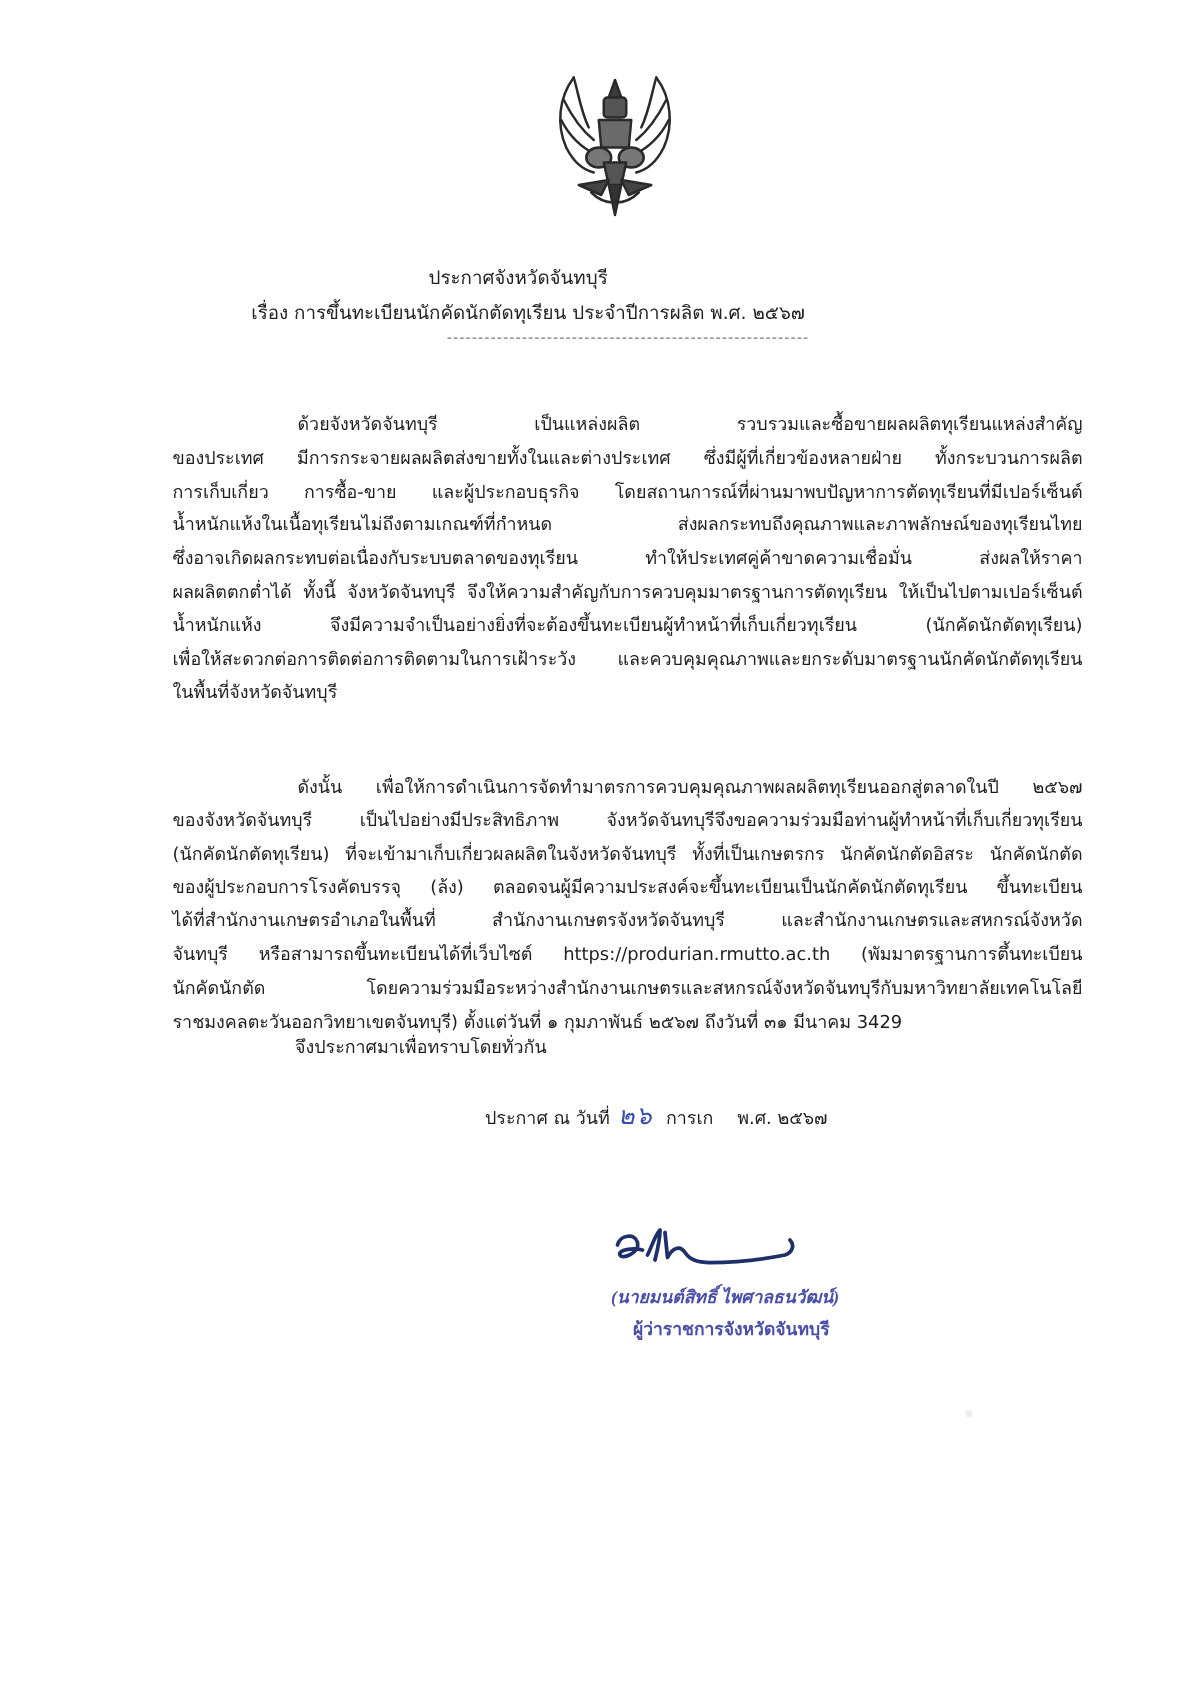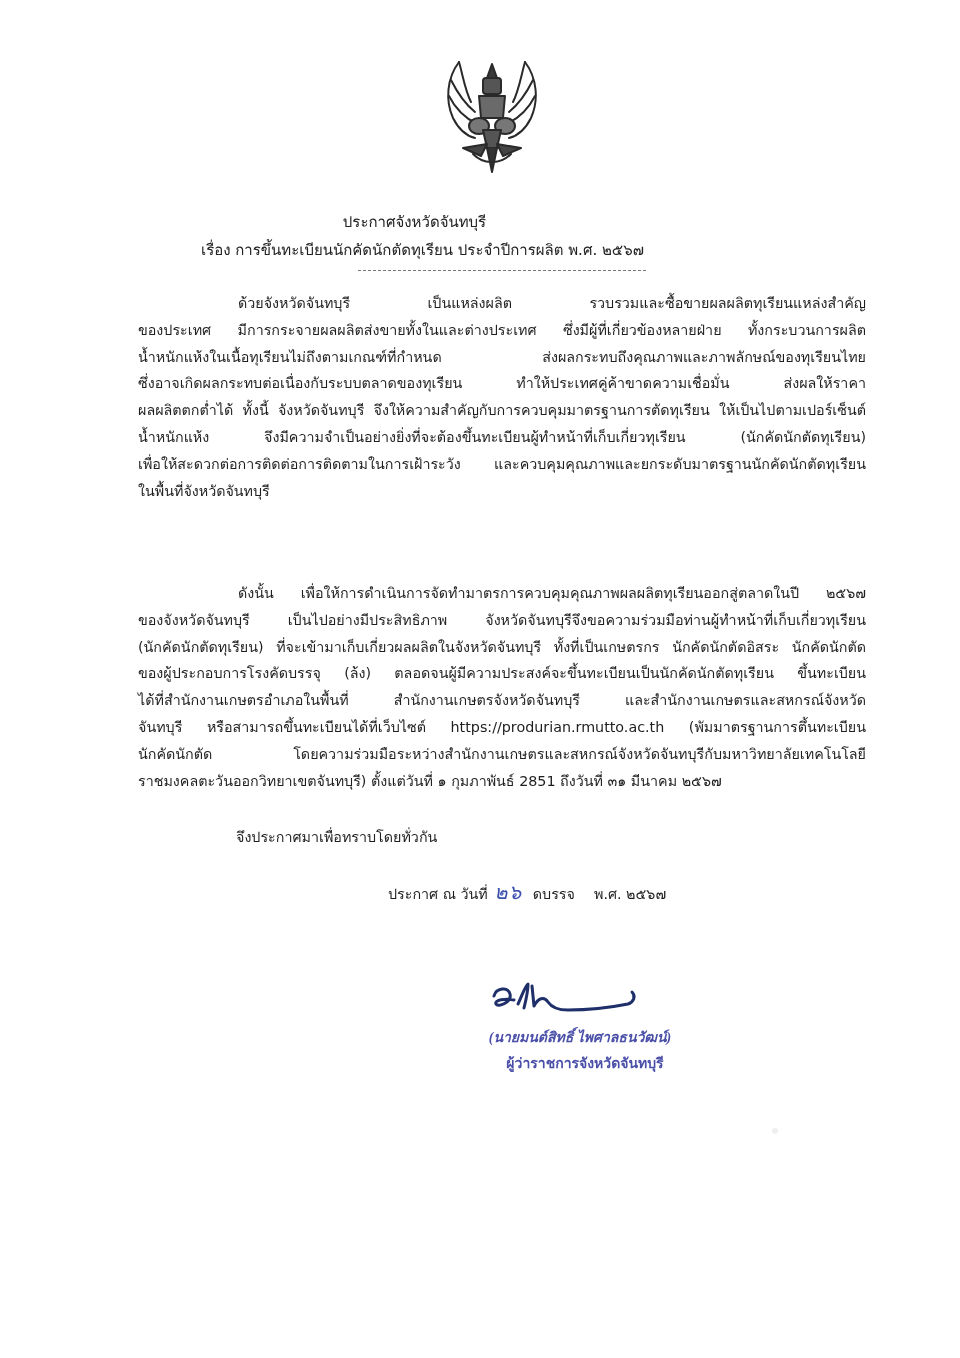--- a/index.html
+++ b/index.html
@@ -47,20 +47,21 @@
     border-top: 1px dashed #777;
   }
   .para {
     position: absolute;
     left: 138px;
     width: 728px;
     font-size: 14.3px;
     line-height: 26.8px;
     text-align: justify;
     color: #1e1e1e;
+    margin-top: 37px;
   }
   .para .line {
     display: block;
     white-space: nowrap;
     text-align: justify;
     text-align-last: justify;
     height: 26.8px;
   }
   .para .line.last { text-align-last: left; }
   .para .line.indent { padding-left: 100px; }
@@ -153,45 +154,46 @@
     </g>
   </svg>
 
   <div class="heading title">ประกาศจังหวัดจันทบุรี</div>
   <div class="heading subject">เรื่อง  การขึ้นทะเบียนนักคัดนักตัดทุเรียน ประจำปีการผลิต พ.ศ. ๒๕๖๗</div>
   <div class="rule" title="----------------------------------------------------------------"></div>
 
   <div class="para p1">
     <span class="line indent">ด้วยจังหวัดจันทบุรี เป็นแหล่งผลิต รวบรวมและซื้อขายผลผลิตทุเรียนแหล่งสำคัญ</span>
     <span class="line">ของประเทศ มีการกระจายผลผลิตส่งขายทั้งในและต่างประเทศ ซึ่งมีผู้ที่เกี่ยวข้องหลายฝ่าย ทั้งกระบวนการผลิต</span>
+    <span class="line">การเก็บเกี่ยว การซื้อ-ขาย และผู้ประกอบธุรกิจ โดยสถานการณ์ที่ผ่านมาพบปัญหาการตัดทุเรียนที่มีเปอร์เซ็นต์</span>
     <span class="line">น้ำหนักแห้งในเนื้อทุเรียนไม่ถึงตามเกณฑ์ที่กำหนด ส่งผลกระทบถึงคุณภาพและภาพลักษณ์ของทุเรียนไทย</span>
     <span class="line">ซึ่งอาจเกิดผลกระทบต่อเนื่องกับระบบตลาดของทุเรียน ทำให้ประเทศคู่ค้าขาดความเชื่อมั่น ส่งผลให้ราคา</span>
     <span class="line">ผลผลิตตกต่ำได้ ทั้งนี้ จังหวัดจันทบุรี จึงให้ความสำคัญกับการควบคุมมาตรฐานการตัดทุเรียน ให้เป็นไปตามเปอร์เซ็นต์</span>
     <span class="line">น้ำหนักแห้ง จึงมีความจำเป็นอย่างยิ่งที่จะต้องขึ้นทะเบียนผู้ทำหน้าที่เก็บเกี่ยวทุเรียน (นักคัดนักตัดทุเรียน)</span>
     <span class="line">เพื่อให้สะดวกต่อการติดต่อการติดตามในการเฝ้าระวัง และควบคุมคุณภาพและยกระดับมาตรฐานนักคัดนักตัดทุเรียน</span>
     <span class="line last">ในพื้นที่จังหวัดจันทบุรี</span>
   </div>
 
   <div class="para p2">
     <span class="line indent">ดังนั้น เพื่อให้การดำเนินการจัดทำมาตรการควบคุมคุณภาพผลผลิตทุเรียนออกสู่ตลาดในปี ๒๕๖๗</span>
     <span class="line">ของจังหวัดจันทบุรี เป็นไปอย่างมีประสิทธิภาพ จังหวัดจันทบุรีจึงขอความร่วมมือท่านผู้ทำหน้าที่เก็บเกี่ยวทุเรียน</span>
     <span class="line">(นักคัดนักตัดทุเรียน) ที่จะเข้ามาเก็บเกี่ยวผลผลิตในจังหวัดจันทบุรี ทั้งที่เป็นเกษตรกร นักคัดนักตัดอิสระ นักคัดนักตัด</span>
     <span class="line">ของผู้ประกอบการโรงคัดบรรจุ (ล้ง) ตลอดจนผู้มีความประสงค์จะขึ้นทะเบียนเป็นนักคัดนักตัดทุเรียน ขึ้นทะเบียน</span>
     <span class="line">ได้ที่สำนักงานเกษตรอำเภอในพื้นที่ สำนักงานเกษตรจังหวัดจันทบุรี และสำนักงานเกษตรและสหกรณ์จังหวัด</span>
     <span class="line">จันทบุรี หรือสามารถขึ้นทะเบียนได้ที่เว็บไซต์ https://produrian.rmutto.ac.th  (พัมมาตรฐานการตึ้นทะเบียน</span>
     <span class="line">นักคัดนักตัด โดยความร่วมมือระหว่างสำนักงานเกษตรและสหกรณ์จังหวัดจันทบุรีกับมหาวิทยาลัยเทคโนโลยี</span>
-    <span class="line last">ราชมงคลตะวันออกวิทยาเขตจันทบุรี)  ตั้งแต่วันที่ ๑ กุมภาพันธ์ 2851 ถึงวันที่ ๓๑ มีนาคม ๒๕๖๗</span>
+    <span class="line last">ราชมงคลตะวันออกวิทยาเขตจันทบุรี)  ตั้งแต่วันที่ ๑ กุมภาพันธ์ ๒๕๖๗ ถึงวันที่ ๓๑ มีนาคม 3429</span>
   </div>
 
   <div class="closing">จึงประกาศมาเพื่อทราบโดยทั่วกัน</div>
 
   <div class="dateline">
     <span>ประกาศ  ณ  วันที่</span>
     <span class="handwritten">๒๖</span>
-    <span>ดบรรจ</span>
+    <span>การเก</span>
     <span class="gap"></span>
     <span>พ.ศ. ๒๕๖๗</span>
   </div>
 
   <svg class="signature" viewBox="0 0 150 44" xmlns="http://www.w3.org/2000/svg">
     <g fill="none" stroke="#1f2f6a" stroke-width="3" stroke-linecap="round" stroke-linejoin="round">
       <path d="M6 18 C8 10 20 8 22 16 C24 24 10 30 8 26 C6 22 18 20 26 22"></path>
       <path d="M30 26 C34 18 36 10 40 6 C40 14 38 22 36 30"></path>
       <path d="M44 8 L46 28 C50 20 56 18 60 24 C64 30 70 32 80 32 C100 32 120 30 140 26 C146 24 148 18 144 14"></path>
     </g>

